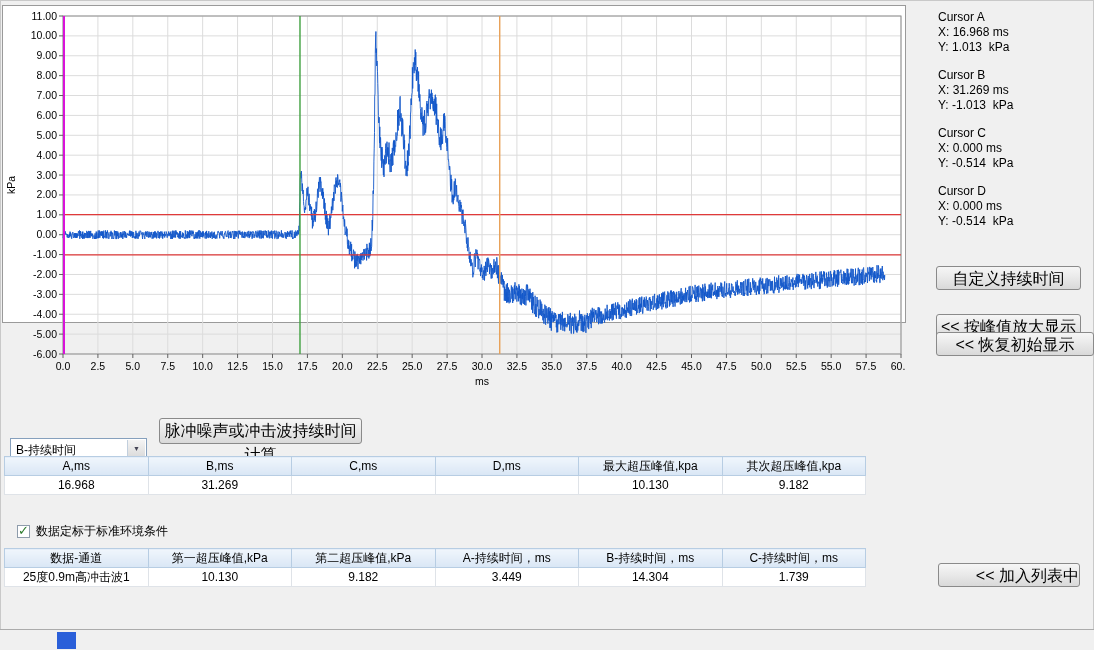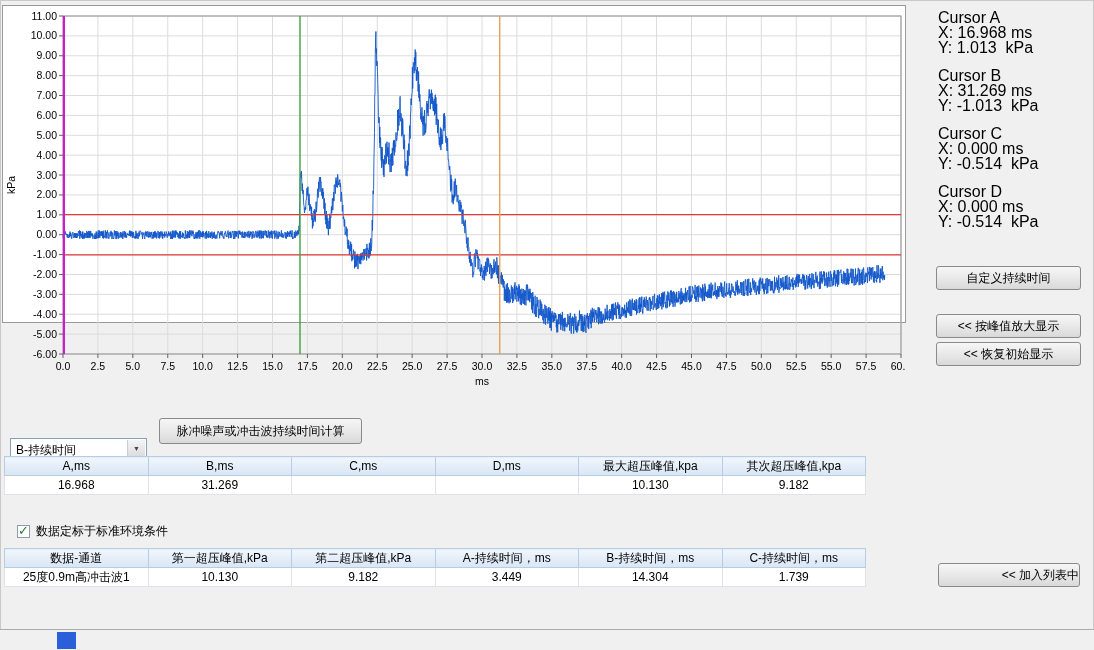--- a/index.html
+++ b/index.html
@@ -8,31 +8,31 @@
     background:#f0f0f0;color:#000;
     font-family:"Liberation Sans","DejaVu Sans",sans-serif;font-size:12px;
     box-shadow:inset 0 0 0 1px #c9c9c9;
   }
   .chart-panel{
     position:absolute;left:2px;top:5px;width:904px;height:318px;
     background:#ffffff;border:1px solid #9a9a9a;box-sizing:border-box;
   }
   .cursor-panel{position:absolute;left:938px;top:10px;width:150px;}
   .cursor-block{margin-bottom:13px;}
-  .cursor-line{white-space:pre;line-height:15px;font-size:16px;}
+  .cursor-line{white-space:pre;line-height:15px;font-size:12px;}
   .win-btn{
     position:absolute;height:24px;box-sizing:border-box;
     background:linear-gradient(#f6f6f6,#eaeaea 45%,#d9d9d9);
     border:1px solid #8a8a8a;border-radius:3px;
-    font-size:12px;text-align:center;line-height:21px;
+    font-size:16px;text-align:center;line-height:21px;
     font-family:inherit;color:#000;padding:0;cursor:default;
   }
   #btn-custom-duration{left:936px;top:266px;width:145px;}
   #btn-zoom-peak{left:936px;top:314px;width:145px;}
-  #btn-reset-view{left:936px;top:342px;width:145px;}
+  #btn-reset-view{left:936px;top:332px;width:158px;}
   #btn-add-list{left:938px;top:563px;width:142px;text-align:right;}
   .dropdown{
     position:absolute;left:10px;top:420px;width:137px;height:22px;box-sizing:border-box;
     background:#ffffff;border:1px solid #86a0bd;margin-top:18px;
   }
   .dropdown-text{position:absolute;left:5px;top:3px;}
   .dropdown-arrow{
     position:absolute;right:1px;top:1px;width:17px;height:18px;
     background:linear-gradient(#f4f4f4,#d9d9d9);border-left:1px solid #c2cfdd;
     font-size:7px;line-height:18px;text-align:center;color:#445;

